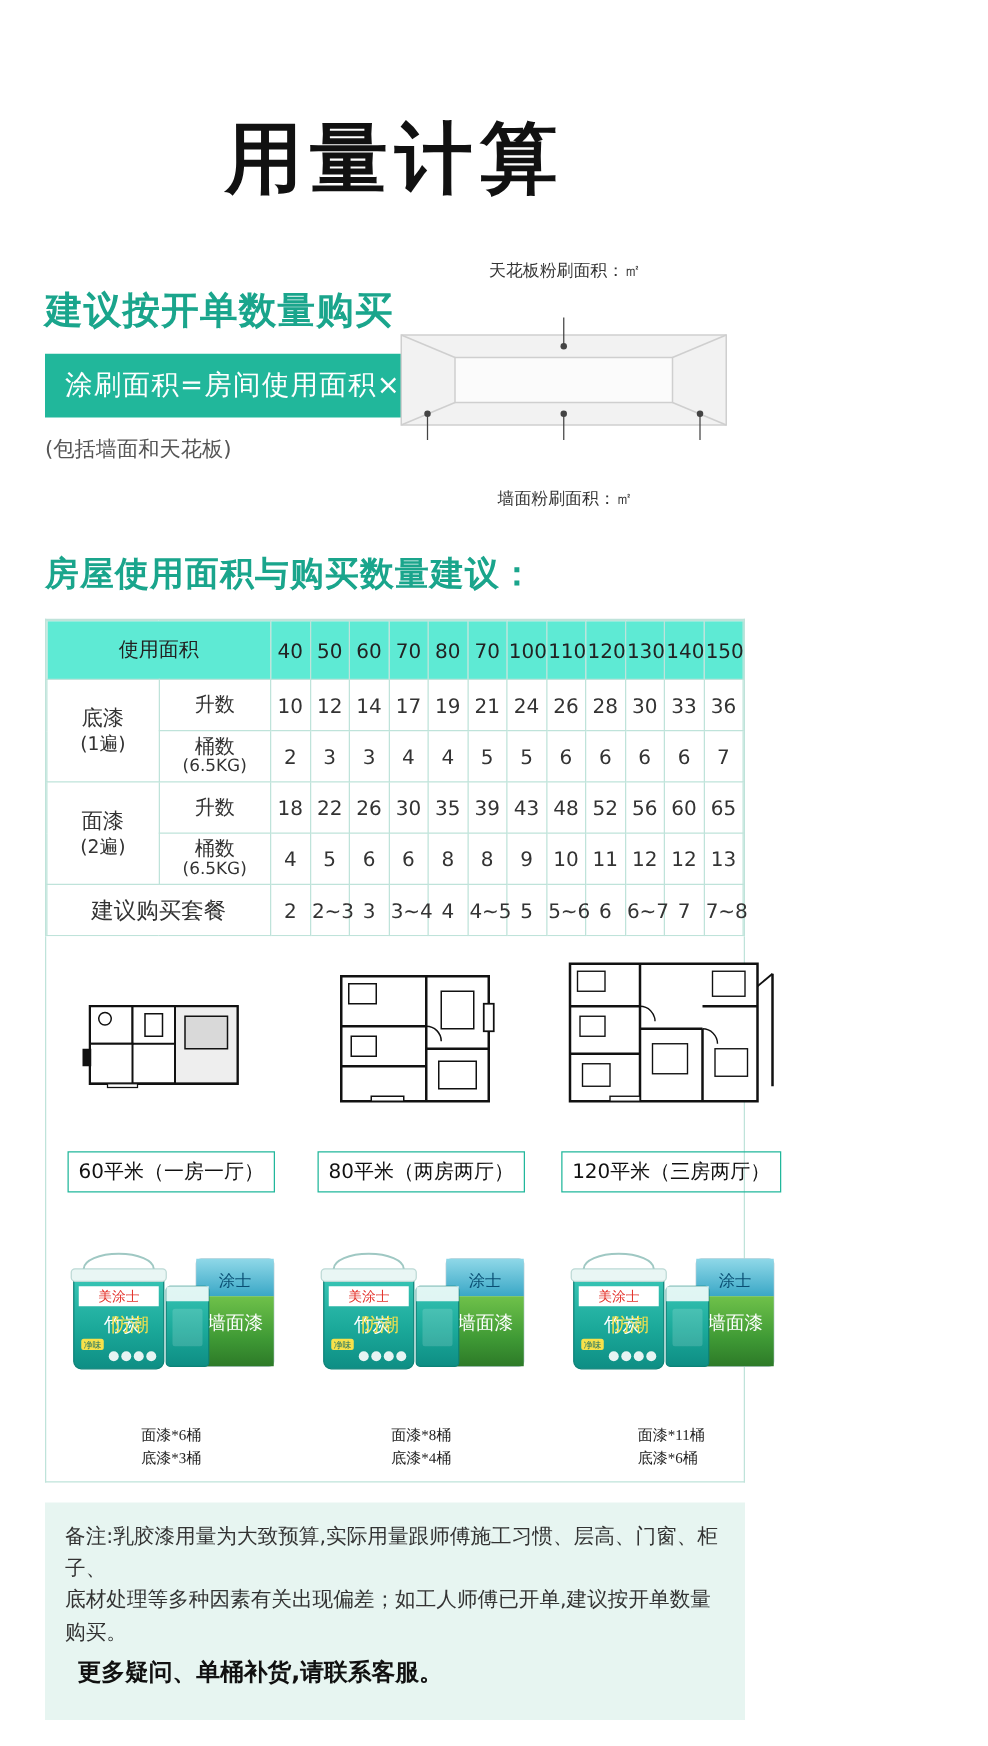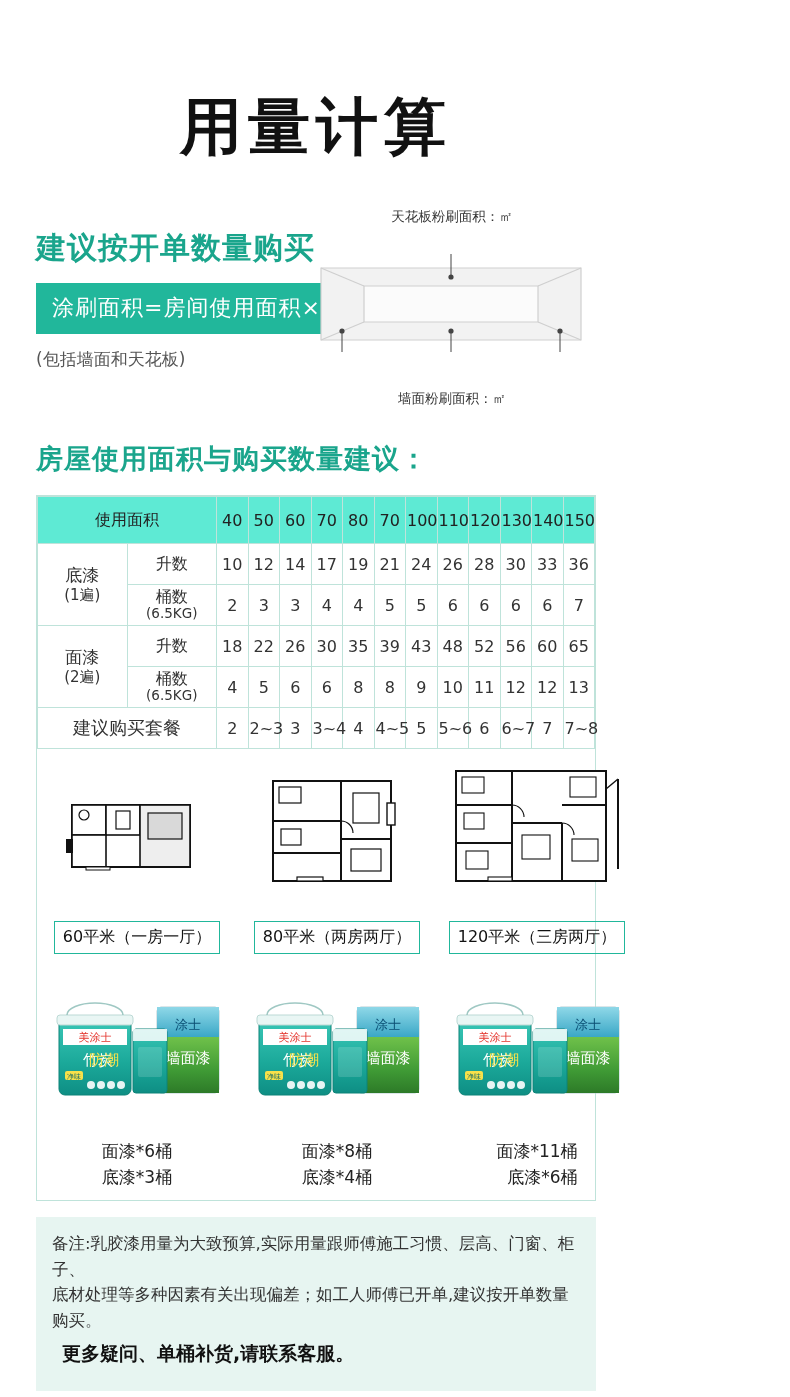--- a/index.html
+++ b/index.html
@@ -116,24 +116,25 @@
     margin-top:8px;
     border:1.5px solid #21b79b;
     color:#111;
     font-size:16px;
     padding:5px 8px;
     white-space:nowrap;
   }
   .buckets{margin-top:10px;height:125px;display:flex;align-items:flex-end;justify-content:center;}
   .amounts{
     margin-top:10px;
-    text-align:right;
-    font-size:17px;
+    text-align:left;
+    font-size:12px;
     line-height:1.5;
     color:#222;
+    font-family:Liberation Serif, serif;
   }
 
   
   .footer{
     margin:16px 36px 0 36px;
     background:#e7f5f1;
     padding:14px 16px 22px 16px;
     font-size:16.5px;
     line-height:1.55;
     color:#333;

